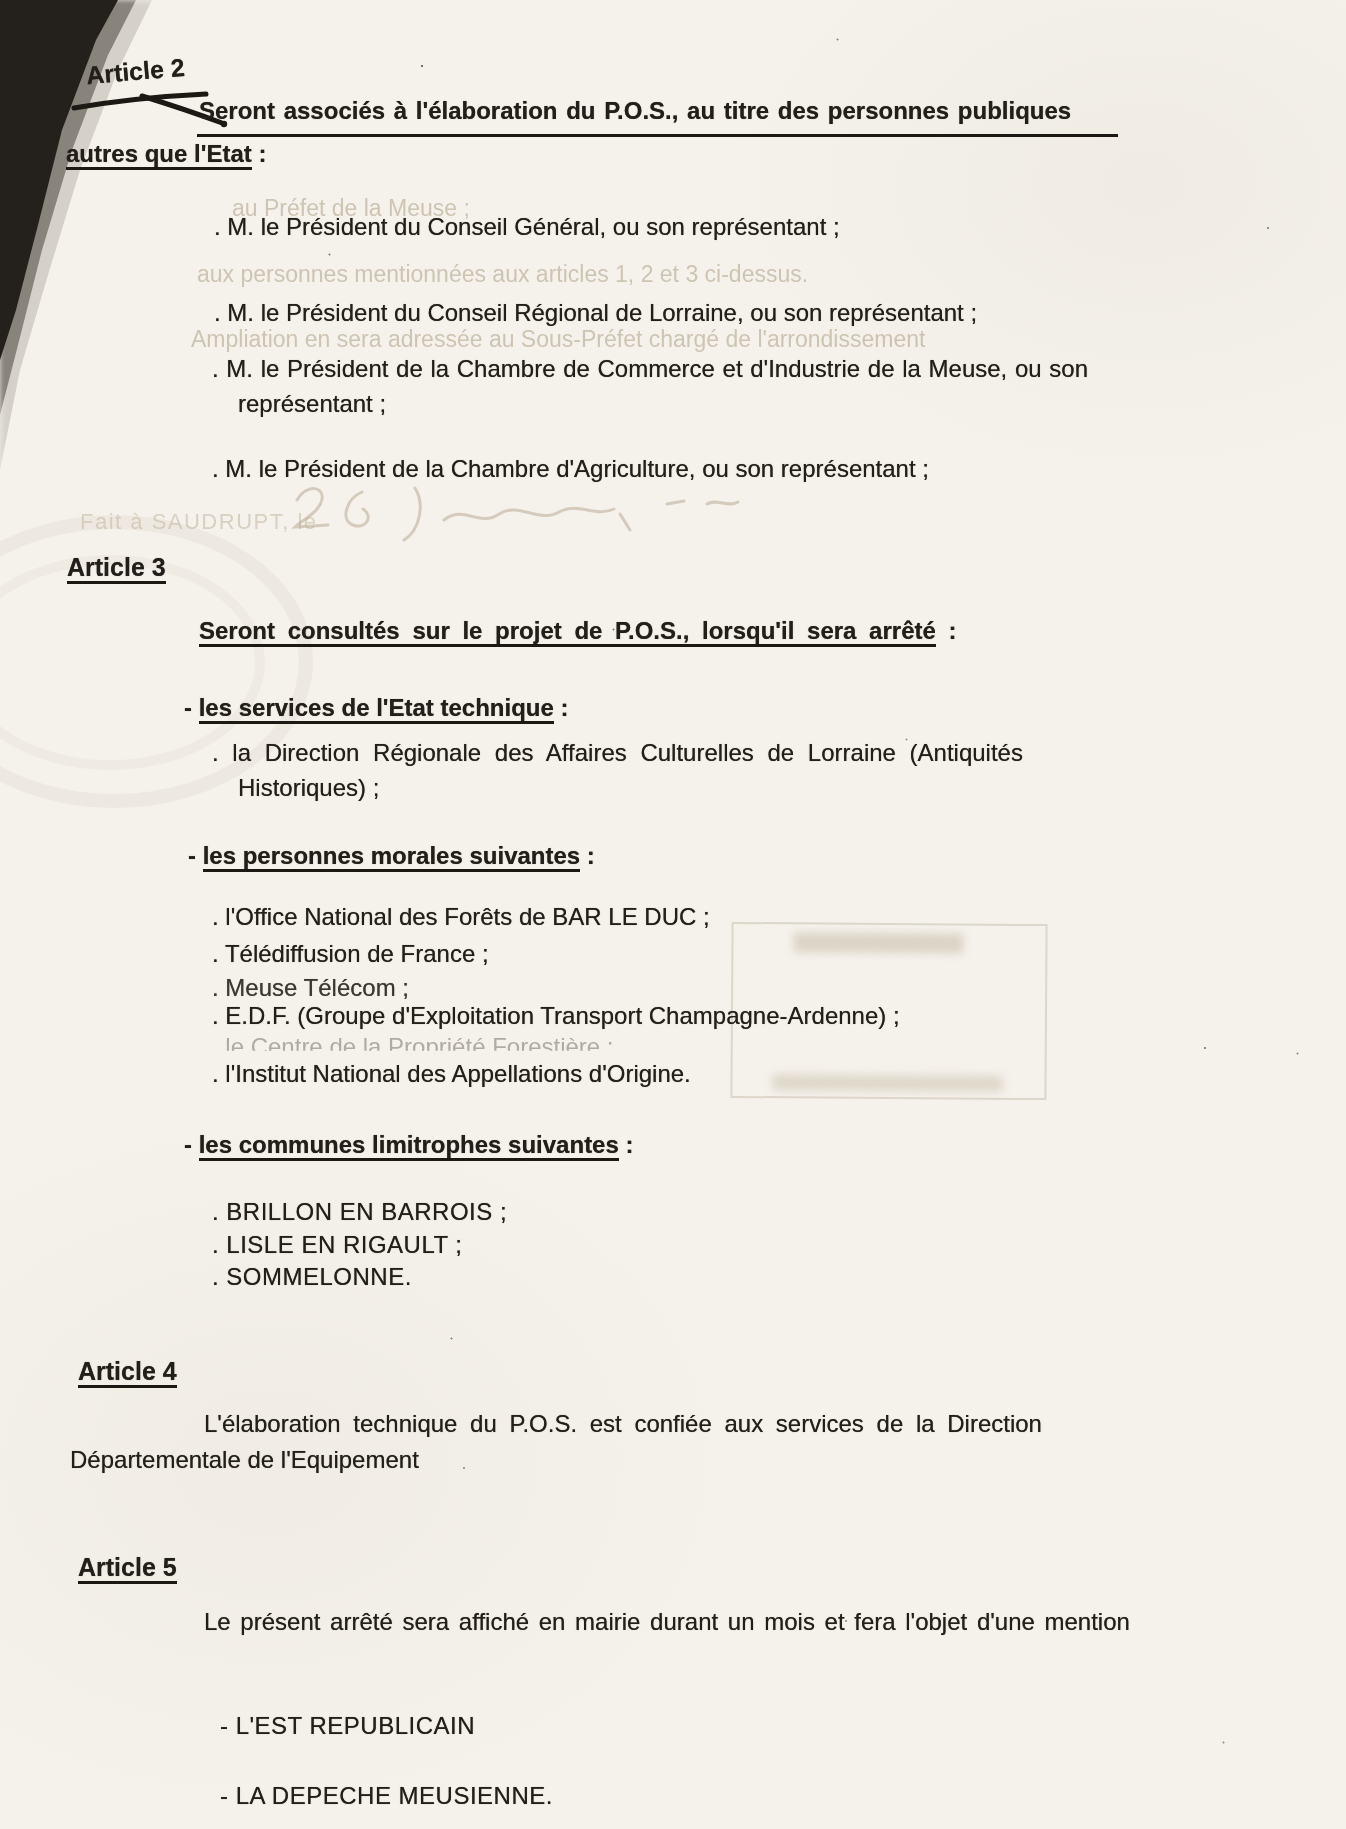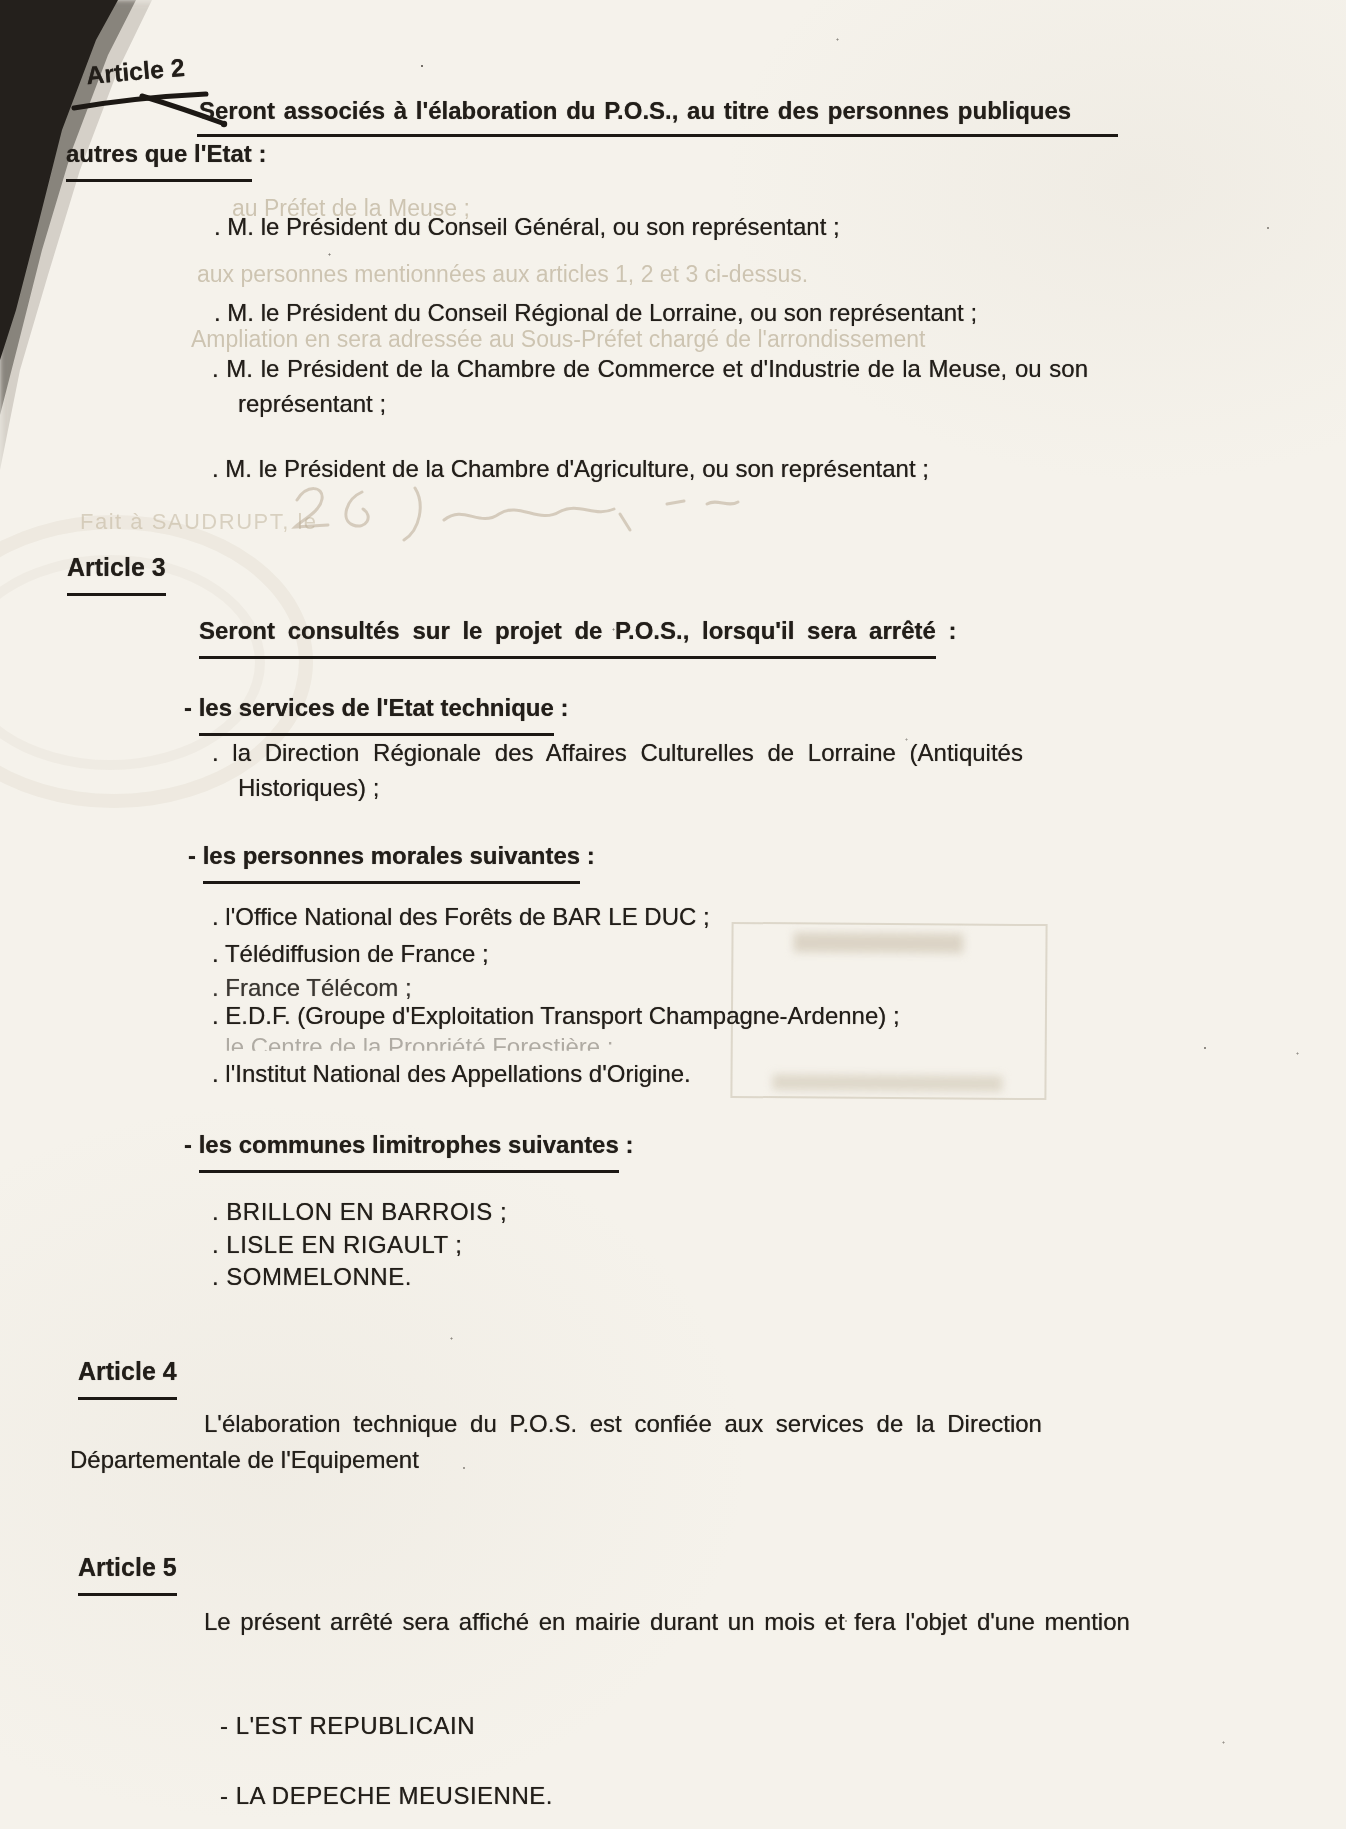--- a/index.html
+++ b/index.html
@@ -14,21 +14,21 @@
     overflow:hidden;
     font-family:"Liberation Sans", sans-serif;
     color:#221e19;
   }
   .line{position:absolute;white-space:nowrap;line-height:1.2;font-size:24px;}
   .ink{color:#221e19;text-shadow:0 0 .7px rgba(34,30,25,.75);}
   .bold{font-weight:700;}
   .fs22{font-size:22px;}
   .fs23{font-size:23px;}
   .fs25{font-size:25px;}
-  .u{border-bottom:3px solid #1c1814;padding-bottom:12px;}
+  .u{border-bottom:3px solid #1c1814;padding-bottom:0;}
   .ghost{color:#b3a68c;opacity:.6;filter:blur(.5px);text-shadow:none;}
   .ghost-faint{color:#bdb096;opacity:.5;filter:blur(.7px);text-shadow:none;letter-spacing:1.5px;}
   .half-erased{color:#6b655c;opacity:.5;filter:blur(.6px);text-shadow:none;clip-path:inset(0 0 38% 0);}
   .rough{opacity:.88;}
   .bar{position:absolute;background:#1c1814;}
   
   .band{position:absolute;left:0;top:0;width:260px;height:760px;pointer-events:none;}
   .band .l1{position:absolute;left:0;top:0;width:100%;height:100%;
     background:#24201c;clip-path:polygon(0 0,118px 0,96px 40px,62px 130px,38px 225px,16px 310px,0 360px);}
   .band .l2{position:absolute;left:0;top:0;width:100%;height:100%;opacity:.55;filter:blur(2px);
@@ -127,21 +127,21 @@
 
   <div class="line ink bold" style="left:184px;top:694px;"><span>- </span><span class="u">les services de l'Etat technique</span><span> :</span></div>
 
   <div class="line ink" style="left:212px;top:739px;word-spacing:7px;">. la Direction Régionale des Affaires Culturelles de Lorraine (Antiquités</div>
   <div class="line ink" style="left:238px;top:774px;">Historiques) ;</div>
 
   <div class="line ink bold" style="left:188px;top:842px;"><span>- </span><span class="u">les personnes morales suivantes</span><span> :</span></div>
 
   <div class="line ink" style="left:212px;top:903px;">. l'Office National des Forêts de BAR LE DUC ;</div>
   <div class="line ink" style="left:212px;top:940px;">. Télédiffusion de France ;</div>
-  <div class="line ink rough" style="left:212px;top:974px;">. France Télécom ;</div>
+  <div class="line ink rough" style="left:212px;top:974px;">. Meuse Télécom ;</div>
   <div class="line ink" style="left:212px;top:1002px;">. E.D.F. (Groupe d'Exploitation Transport Champagne-Ardenne) ;</div>
   <div class="line ink" style="left:212px;top:1060px;">. l'Institut National des Appellations d'Origine.</div>
   <div class="line half-erased" style="left:212px;top:1033px;">. le Centre de la Propriété Forestière ;</div>
 
   <div class="line ink bold" style="left:184px;top:1131px;"><span>- </span><span class="u">les communes limitrophes suivantes</span><span> :</span></div>
 
   <div class="line ink" style="left:212px;top:1198px;letter-spacing:.5px;">. BRILLON EN BARROIS ;</div>
   <div class="line ink" style="left:212px;top:1231px;letter-spacing:.5px;">. LISLE EN RIGAULT ;</div>
   <div class="line ink" style="left:212px;top:1263px;letter-spacing:.5px;">. SOMMELONNE.</div>
 

